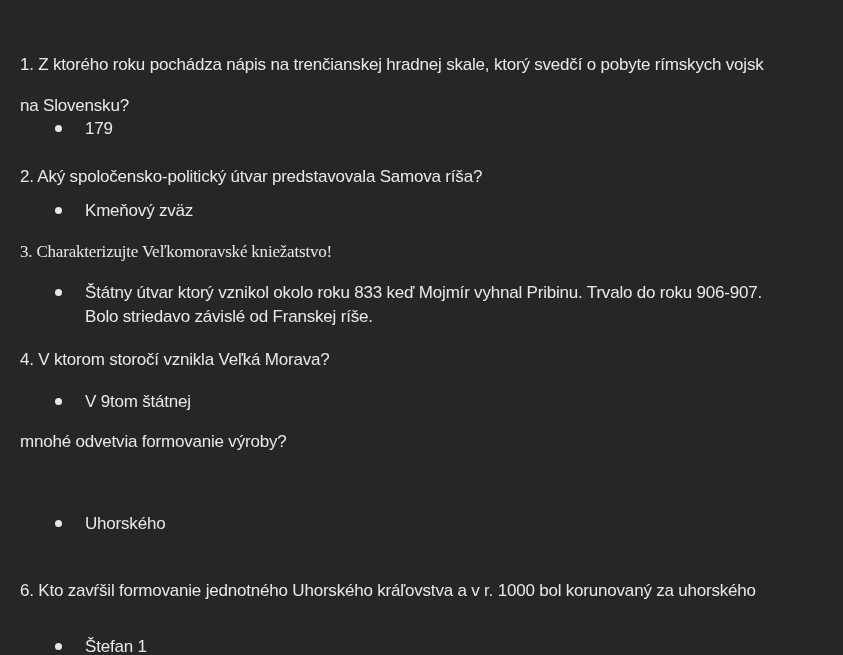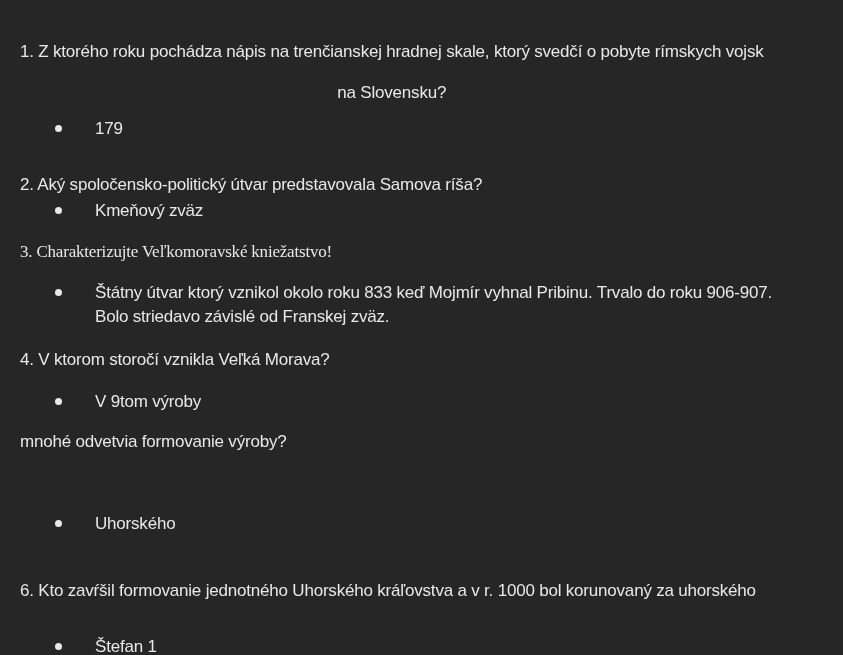--- a/index.html
+++ b/index.html
@@ -42,63 +42,63 @@
     .bullet {
       position: absolute;
       left: 35px;
       width: 7px;
       height: 7px;
       border-radius: 50%;
       background: #e8e8e8;
     }
     .a-text {
       position: absolute;
-      left: 75px;
+      left: 65px;
       line-height: 24px;
     }
   </style>
 </head>
 <body>
 
 <div class="doc">
 
-  <div class="q" style="top:31px;text-align:center;">
+  <div class="q" style="top:44px;">
     <span class="q-line">1. Z ktorého roku pochádza nápis na trenčianskej hradnej skale, ktorý svedčí o pobyte rímskych vojsk</span>
     <span class="q-line">na Slovensku?</span>
   </div>
   <div class="a" style="top:117px;">
     <span class="bullet" style="top:8px;"></span>
     <span class="a-text">179</span>
   </div>
 
-  <div class="q" style="top:164px;text-align:center;">
+  <div class="q" style="top:156px;text-align:center;">
     <span class="q-line">2. Aký spoločensko-politický útvar predstavovala Samova ríša?</span>
   </div>
   <div class="a" style="top:199px;">
     <span class="bullet" style="top:8px;"></span>
     <span class="a-text">Kmeňový zväz</span>
   </div>
 
   <div class="q" style="top:231px;font-family:Liberation Serif, serif;">
     <span class="q-line">3. Charakterizujte Veľkomoravské kniežatstvo!</span>
   </div>
   <div class="a" style="top:281px;">
     <span class="bullet" style="top:8px;"></span>
     <span class="a-text">
       <span style="display:block;text-align:center;">Štátny útvar ktorý vznikol okolo roku 833 keď Mojmír vyhnal Pribinu. Trvalo do roku 906-907.</span>
-      <span style="display:block;">Bolo striedavo závislé od Franskej zväz.</span>
+      <span style="display:block;">Bolo striedavo závislé od Franskej ríše.</span>
     </span>
   </div>
 
   <div class="q" style="top:339px;">
     <span class="q-line">4. V ktorom storočí vznikla Veľká Morava?</span>
   </div>
   <div class="a" style="top:390px;">
     <span class="bullet" style="top:8px;"></span>
-    <span class="a-text">V 9tom výroby</span>
+    <span class="a-text">V 9tom štátnej</span>
   </div>
 
   <div class="q" style="top:421px;">
     <span class="q-line">mnohé odvetvia formovanie výroby?</span>
   </div>
   <div class="a" style="top:512px;">
     <span class="bullet" style="top:8px;"></span>
     <span class="a-text">Uhorského</span>
   </div>
 

